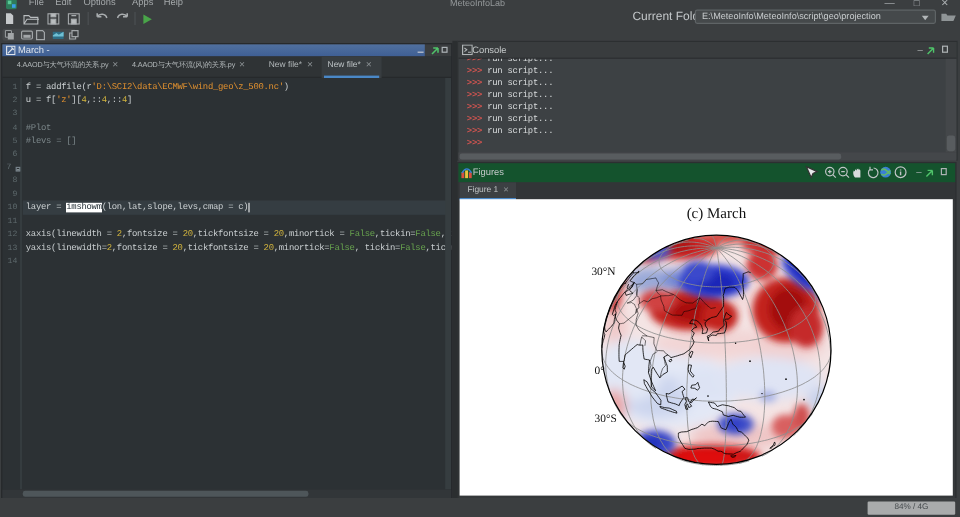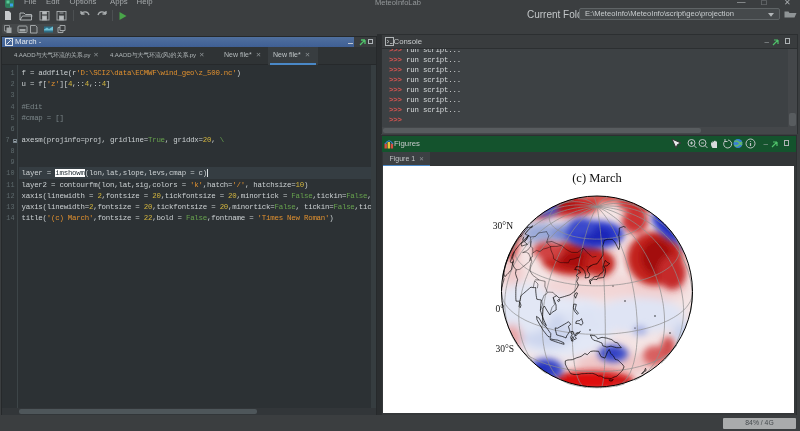--- a/index.html
+++ b/index.html
@@ -108,29 +108,26 @@
 <div class="ln" style="top:103.9px;right:3.5px">10</div>
 <div class="ln" style="top:115.1px;right:3.5px">11</div>
 <div class="ln" style="top:126.3px;right:3.5px">12</div>
 <div class="ln" style="top:137.4px;right:3.5px">13</div>
 <div class="ln" style="top:148.6px;right:3.5px">14</div>
       </div>
     <div class="abs" style="left:0;top:0;width:374px;height:343px">
         <div class="cl" style="top:3.5px">f = addfile(r<span style="color:#e0902f">'D:\SCI2\data\ECMWF\wind_geo\z_500.nc'</span>)</div>
 <div class="cl" style="top:14.7px">u = f[<span style="color:#e0902f">'z'</span>][<span style="color:#d3b53e">4</span>,::<span style="color:#d3b53e">4</span>,::<span style="color:#d3b53e">4</span>]</div>
 <div class="cl" style="top:25.8px"></div>
-<div class="cl" style="top:37.0px"><span style="color:#7b8689">#Edit</span></div>
-<div class="cl" style="top:48.1px"><span style="color:#7b8689">#cmap = []</span></div>
-<div class="cl" style="top:70.5px">axesm(projinfo=proj, gridline=<span style="color:#67a24e">True</span>, griddx=<span style="color:#d3b53e">20</span>, <span style="color:#67a24e">\</span></div>
+<div class="cl" style="top:37.0px"><span style="color:#7b8689">#Plot</span></div>
+<div class="cl" style="top:48.1px"><span style="color:#7b8689">#levs = []</span></div>
 <div style="position:absolute;left:16.5px;right:0;top:102.9px;height:11.2px;background:#353d42"></div>
 <div class="cl" style="top:103.9px">layer = <span style="background:#ffffff;color:#1d2930">imshowm</span>(lon,lat,slope,levs,cmap = c)<span style="border-left:1px solid #dfe3e5">&nbsp;</span></div>
-<div class="cl" style="top:115.1px">layer2 = contourfm(lon,lat,sig,colors = <span style="color:#e0902f">'k'</span>,hatch=<span style="color:#e0902f">'/'</span>, hatchsize=<span style="color:#d3b53e">10</span>)</div>
 <div class="cl" style="top:126.3px">xaxis(linewidth = <span style="color:#d3b53e">2</span>,fontsize = <span style="color:#d3b53e">20</span>,tickfontsize = <span style="color:#d3b53e">20</span>,minortick = <span style="color:#67a24e">False</span>,tickin=<span style="color:#67a24e">False</span>,tickwid</div>
 <div class="cl" style="top:137.4px">yaxis(linewidth=<span style="color:#d3b53e">2</span>,fontsize = <span style="color:#d3b53e">20</span>,tickfontsize = <span style="color:#d3b53e">20</span>,minortick=<span style="color:#67a24e">False</span>, tickin=<span style="color:#67a24e">False</span>,tickwidth =</div>
-<div class="cl" style="top:148.6px">title(<span style="color:#e0902f">'(c) March'</span>,fontsize = <span style="color:#d3b53e">22</span>,bold = <span style="color:#67a24e">False</span>,fontname = <span style="color:#e0902f">'Times New Roman'</span>)</div>
       </div>
     <div class="abs" style="left:369px;top:0;width:5px;height:100%;background:#363d40"></div>
     <div class="abs" style="left:10.5px;top:74.3px;width:4.5px;height:4.5px;border:0.5px solid #77828a;background:#2c3134">
         <div style="position:absolute;left:0.8px;top:1.5px;width:2.2px;height:0.8px;background:#9aa4a8"></div>
       </div>
   </div>
 
   <div class="abs" style="left:0;top:371.5px;width:374px;height:6.5px;background:#323639">
     <div class="abs" style="left:17px;top:1px;width:238px;height:4.5px;background:#4e565a;border-radius:2px"></div>
   </div>

